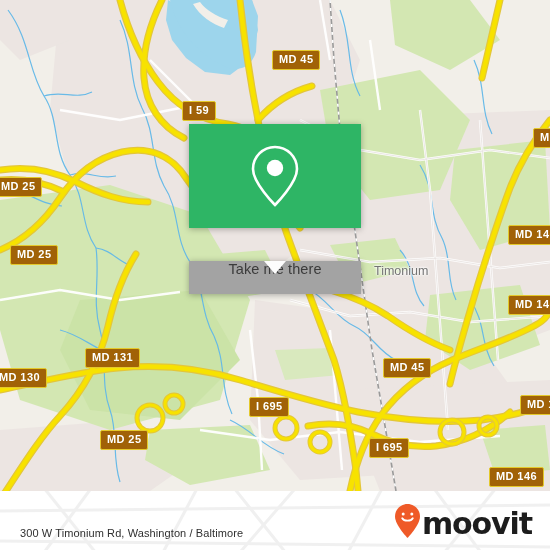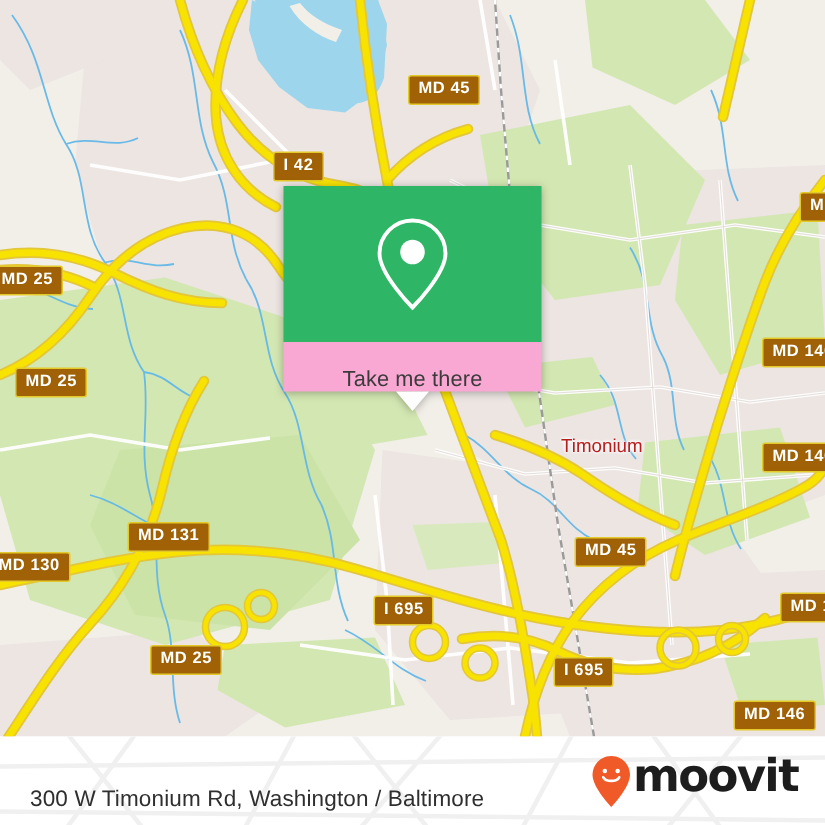--- a/index.html
+++ b/index.html
@@ -26,25 +26,24 @@
     line-height:15px;
     padding:1px 6px 2px 6px;
     white-space:nowrap;
     letter-spacing:.4px;
     text-shadow:0 0 1px rgba(120,100,0,.25);
     box-sizing:border-box;
   }
   
   .place-label{
     position:absolute;
-    color:#b91c1c;
+    color:#737373;
     font-size:12.5px;
     white-space:nowrap;
     text-shadow:0 0 3px #fff,0 0 3px #fff,0 0 2px #fff;
-    margin-top:26px;
   }
 
   
   #attribution{
     position:absolute;left:0;bottom:0;
     background:rgba(255,255,255,.82);
     color:#2b2b2b;
     font-size:11.5px;
     line-height:14px;
     padding:3px 6px 4px 8px;
@@ -56,23 +55,24 @@
     position:absolute;left:189px;top:124px;width:172px;
     filter:drop-shadow(0 1px 3px rgba(0,0,0,.30));
   }
   #popup-green{
     background:#2eb565;height:104px;width:100%;
     display:flex;align-items:center;justify-content:center;
     box-sizing:border-box;
   }
   #popup-pin svg{display:block;}
   #popup-bar{
-    background:#f9a8d4;height:33px;width:100%;
-    display:flex;align-items:flex-end;justify-content:center;
+    background:#a3a3a3;height:33px;width:100%;
+    display:flex;align-items:flex-start;justify-content:center;
     box-sizing:border-box;
+    margin-top:33px;
   }
   #popup-bar-label{
     color:#3b3b3b;font-size:14.5px;letter-spacing:.1px;
   }
   #popup-tail{
     position:absolute;left:50%;top:137px;margin-left:-11px;
     width:0;height:0;
     border-left:11px solid transparent;
     border-right:11px solid transparent;
     border-top:13px solid #fdfdfd;
@@ -83,23 +83,23 @@
     position:absolute;left:0;top:491px;width:550px;height:59px;
     background:#ffffff;overflow:hidden;
   }
   #footer-watermark{position:absolute;left:0;top:-8px;opacity:1;}
   #footer-inner{
     position:relative;z-index:2;height:59px;
     display:flex;align-items:center;justify-content:space-between;
     padding:0 18px 0 20px;box-sizing:border-box;
   }
   #footer-address{
-    color:#2f2f2f;font-size:15px;letter-spacing:.1px;white-space:nowrap;margin-top:24px;
-  }
-  #brand{display:flex;align-items:flex-start;gap:1px;}
+    color:#2f2f2f;font-size:11px;letter-spacing:.1px;white-space:nowrap;margin-top:24px;
+  }
+  #brand{display:flex;align-items:flex-end;gap:1px;}
   #brand-mark svg{display:block;}
   #brand-word{
     color:#1d1d1d;font-size:30px;font-weight:bold;
     letter-spacing:-1.1px;line-height:30px;
     font-family:"DejaVu Sans","Liberation Sans",sans-serif;
   }
 </style>
 </head>
 <body>
 
@@ -258,21 +258,21 @@
             <circle cx="488" cy="426" r="9"></circle>
             <circle cx="174" cy="404" r="9"></circle>
           </g>
         </g>
       </g>
     </svg>
 
     <div class="place-label" style="left:374px;top:264px;">Timonium</div>
 
     <div class="shield" style="left:272px;top:50px;">MD 45</div>
-    <div class="shield" style="left:182px;top:101px;">I 42</div>
+    <div class="shield" style="left:182px;top:101px;">I 59</div>
     <div class="shield" style="left:533px;top:128px;">MD</div>
     <div class="shield" style="left:-6px;top:177px;">MD 25</div>
     <div class="shield" style="left:508px;top:225px;">MD 146</div>
     <div class="shield" style="left:10px;top:245px;">MD 25</div>
     <div class="shield" style="left:508px;top:295px;">MD 146</div>
     <div class="shield" style="left:85px;top:348px;">MD 131</div>
     <div class="shield" style="left:383px;top:358px;">MD 45</div>
     <div class="shield" style="left:-8px;top:368px;">MD 130</div>
     <div class="shield" style="left:249px;top:397px;">I 695</div>
     <div class="shield" style="left:520px;top:395px;">MD 146</div>

